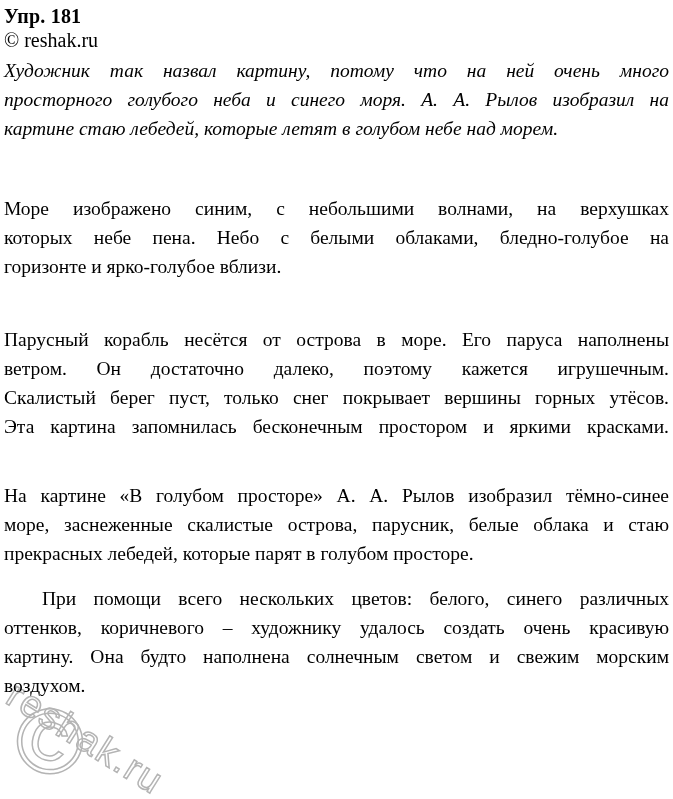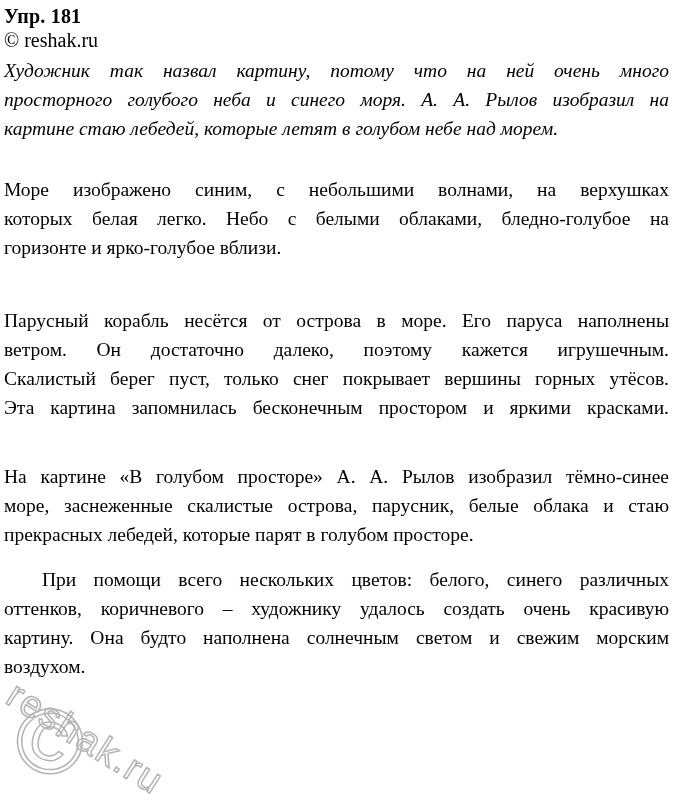--- a/index.html
+++ b/index.html
@@ -57,23 +57,23 @@
     <span class="ex">Упр. 181</span>
     <span class="brand">© reshak.ru</span>
   </div>
 
   <div class="content" id="paragraphs">
       <div class="para" style="margin-top: 4px; font-style: italic;">
         <div class="line">Художник так назвал картину, потому что на ней очень много</div>
         <div class="line">просторного голубого неба и синего моря. А. А. Рылов изобразил на</div>
         <div class="line last">картине стаю лебедей, которые летят в голубом небе над морем.</div>
       </div>
-      <div class="para" style="margin-top: 32px;">
+      <div class="para" style="margin-top: 51px;">
         <div class="line">Море изображено синим, с небольшими волнами, на верхушках</div>
-        <div class="line">которых белая легко. Небо с белыми облаками, бледно-голубое на</div>
+        <div class="line">которых небе пена. Небо с белыми облаками, бледно-голубое на</div>
         <div class="line last">горизонте и ярко-голубое вблизи.</div>
       </div>
       <div class="para" style="margin-top: 43px;">
       </div>
       <div class="para" style="margin-top: 44px; font-family: Liberation Serif, serif;">
         <div class="line">Парусный корабль несётся от острова в море. Его паруса наполнены</div>
         <div class="line">ветром. Он достаточно далеко, поэтому кажется игрушечным.</div>
         <div class="line">Скалистый берег пуст, только снег покрывает вершины горных утёсов.</div>
       </div>
       <div class="para" style="">

